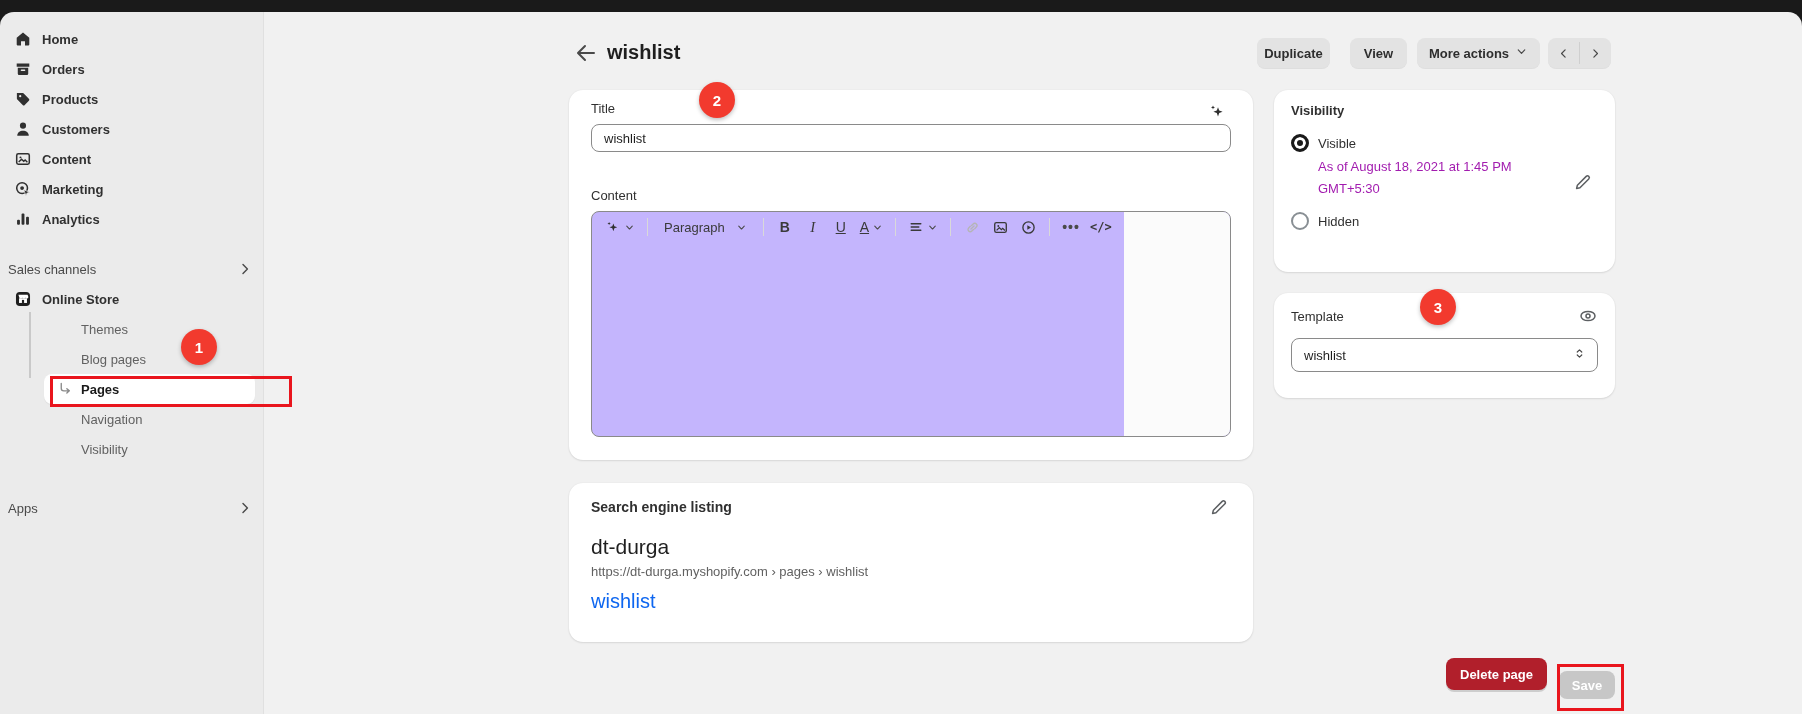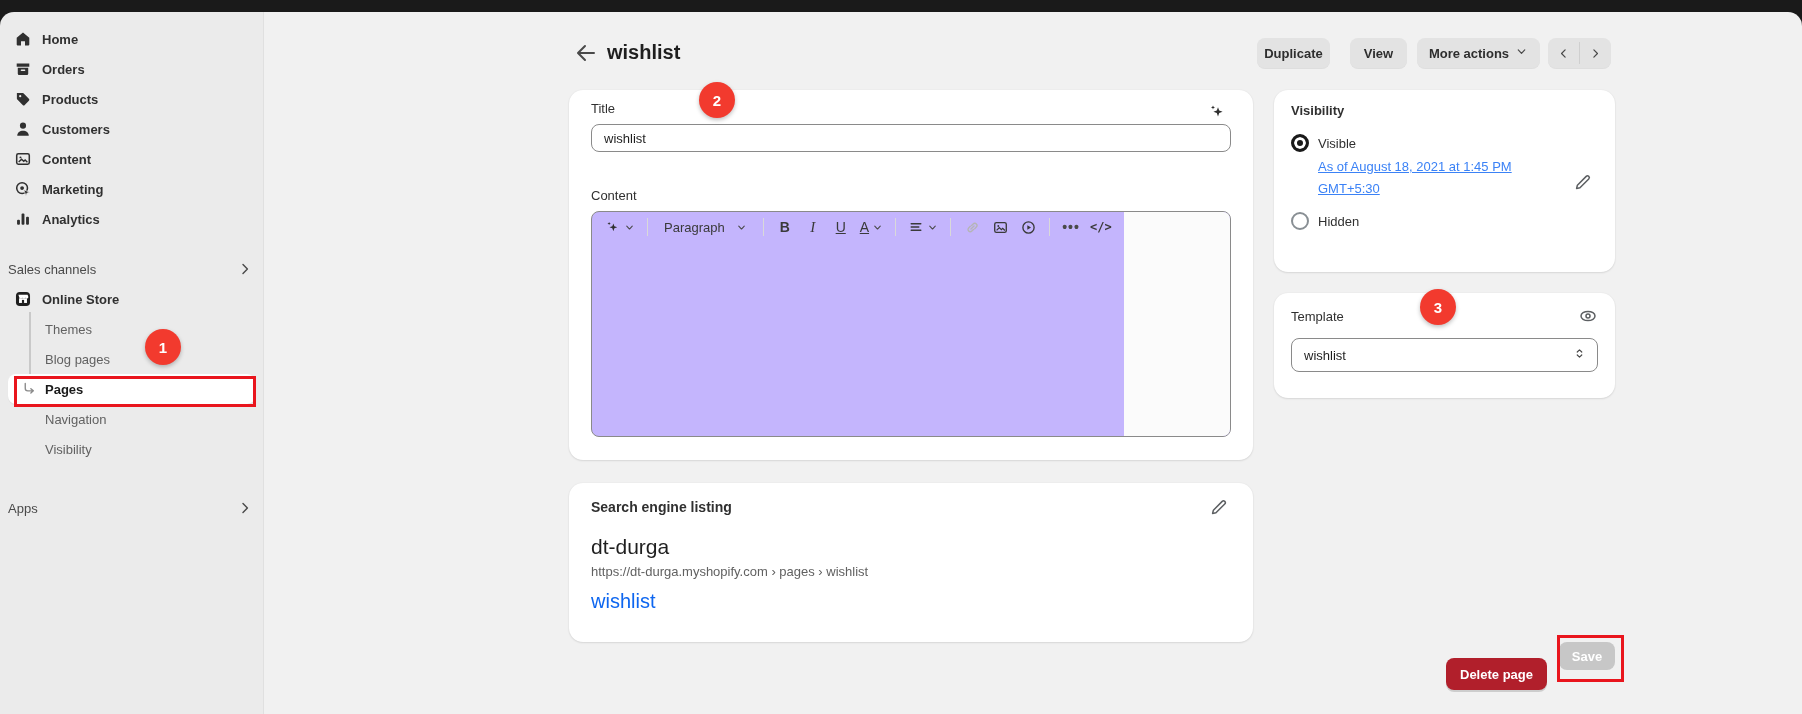--- a/index.html
+++ b/index.html
@@ -93,21 +93,21 @@
   #badge-2 { left:130px; top:-8px; }
   
   .card-visibility { left:1010px; top:78px; width:341px; height:182px; padding:13px 17px; }
   .card-heading { font-size:13px; font-weight:700; color:#303030; }
   .radio-row { display:flex; align-items:center; gap:9px; margin-top:16px; cursor:pointer; }
   .radio-row.second { margin-top:12px; }
   .radio { width:18px; height:18px; border-radius:50%; flex:none; }
   .radio.selected { background:#1a1a1a; border:3px solid #1a1a1a; box-shadow:inset 0 0 0 3px #fff; }
   .radio.unselected { background:#fff; border:2px solid #898f94; }
   .radio-label { font-size:13px; color:#303030; }
-  .visible-desc { margin:4px 0 0 27px; width:228px; font-size:13px; line-height:22px; color:#3b82f6;text-decoration:underline; }
+  .visible-desc { margin:4px 0 0 27px; width:228px; font-size:13px; line-height:22px; color:#a21caf; }
   .pencil-abs { position:absolute; right:22px; top:82px; width:20px; height:20px; cursor:pointer; }
   .card-template { left:1010px; top:281px; width:341px; height:105px; padding:13px 17px; }
   .template-head { display:flex; align-items:center; justify-content:space-between; }
   .eye-icon { width:20px; height:20px; cursor:pointer; }
   .template-select {
     margin-top:12px; height:34px; border:1px solid #8a8a8a; border-radius:8px;
     display:flex; align-items:center; justify-content:space-between; padding:0 10px 0 12px;
     font-size:13px; color:#1f1f1f; cursor:pointer; background:#fff;
   }
   #badge-3 { left:146px; top:-4px; }
@@ -117,21 +117,21 @@
   .seo-site { margin-top:20px; font-size:21px; color:#1f1f1f; }
   .seo-url { margin-top:5px; font-size:13px; color:#616161; }
   .seo-link { margin-top:11px; font-size:20px; color:#0d66f0; cursor:pointer; }
   
   .delete-btn {
     position:absolute; left:1182px; top:646px; height:32px; padding:0 14px;
     background:#b11f2b; border:none; border-radius:8px; color:#fff;
     font-family:inherit; font-size:13px; font-weight:700; cursor:pointer;
     box-shadow:0 2px 0 rgba(0,0,0,.15);
   }
-  .save-wrap { position:absolute; left:1295px; top:630px; width:56px; height:28px; }
+  .save-wrap { position:absolute; left:1295px; top:659px; width:56px; height:28px; }
   .save-btn {
     width:56px; height:28px; background:#c7c7c7; border:none; border-radius:8px;
     color:#fff; font-family:inherit; font-size:13px; font-weight:700; cursor:default;
   }
   #save-rect { left:-2px; top:-7px; width:67px; height:47px; }
 </style>
 </head>
 <body>
 
 <div class="shell">
@@ -220,21 +220,21 @@
         <svg width="18" height="18" viewBox="0 0 20 20">
           <rect x="2.2" y="2.2" width="15.6" height="15.6" rx="4.2" fill="#1f1f1f"></rect>
           <path fill="#fff" d="M5.6 9.2h8.8v5.2H5.6z"></path>
           <path fill="#1f1f1f" d="M8.8 11h2.4v3.4H8.8z"></path>
           <path fill="#fff" d="M4.9 5.4h10.2l.9 2.4c0 .95-.78 1.7-1.73 1.7-.82 0-1.5-.55-1.7-1.3-.2.75-.88 1.3-1.7 1.3-.83 0-1.52-.55-1.72-1.3-.2.75-.89 1.3-1.71 1.3-.95 0-1.73-.75-1.73-1.7Z"></path>
         </svg>
       </span>
       <span class="nav-label">Online Store</span>
     </div>
 
-    <div id="nav-sub" style="position:relative;">
+    <div id="nav-sub" style="position:relative;padding-left:36px;">
       <div class="tree-line" style="top:-2px;"></div>
     <div class="nav-sub-item">
           <span>Themes</span>
         </div>
         <div class="nav-sub-item">
           <span>Blog pages</span>
           <span class="badge-circle" id="badge-1">1</span>
         </div>
         <div class="nav-sub-item active">
           <span class="sub-arrow"><svg width="17" height="17" viewBox="0 0 20 20">

